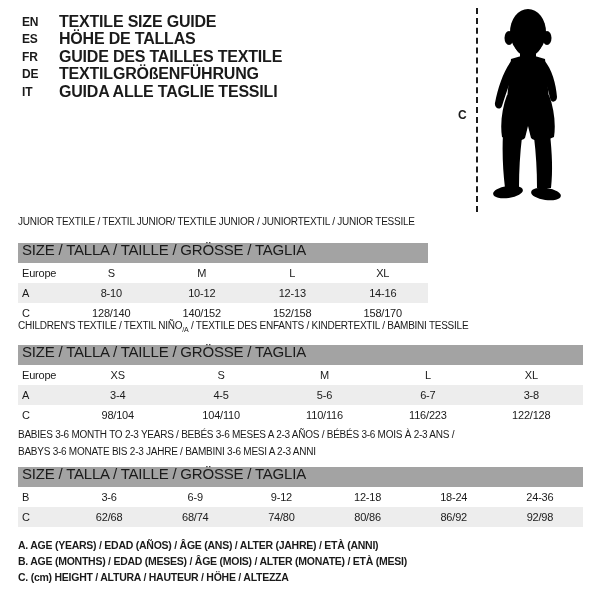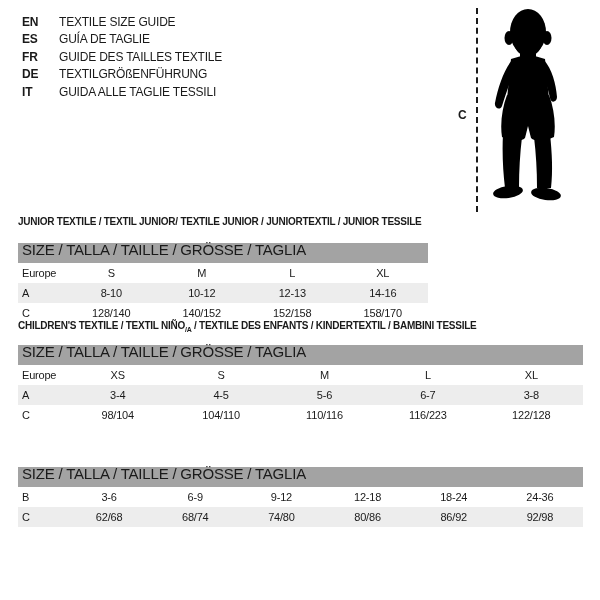--- a/index.html
+++ b/index.html
@@ -10,38 +10,38 @@
     color: #1a1a1a;
     position: relative;
     overflow: hidden;
   }
   .page { position: absolute; inset: 0; }
 
   
   .languages { position: absolute; left: 22px; top: 13px; }
   .lang-row { display: flex; height: 17.5px; align-items: center; }
   .lang-code { width: 37px; font-weight: bold; font-size: 12px; letter-spacing: -0.2px; }
-  .lang-label { font-weight: normal; font-size: 12px; letter-spacing: -0.2px; white-space: nowrap; }
+  .lang-label { font-weight: bold; font-size: 16px; letter-spacing: -0.2px; white-space: nowrap; }
 
   
   .figure-area { position: absolute; left: 450px; top: 0; width: 150px; height: 220px; }
   .measure-line {
     position: absolute; left: 26px; top: 8px; height: 204px; width: 0;
     border-left: 2px dashed #1a1a1a;
   }
   .measure-label {
     position: absolute; left: 8px; top: 108px;
     font-weight: bold; font-size: 12px;
   }
   .silhouette { position: absolute; left: 33px; top: 7px; }
 
   
   .tbl-title {
     position: absolute; left: 18px;
-    font-weight: bold; font-size: 10px; letter-spacing: -0.25px;
+    font-weight: normal; font-size: 10px; letter-spacing: -0.25px;
     white-space: nowrap; line-height: 12px;
   }
   .tbl-title .subscript { font-size: 7px; vertical-align: sub; }
   #title1 { top: 216px; }
   #title2 { top: 320px; }
   #title3 { top: 426px; white-space: normal; width: 480px; line-height: 17px; }
 
   
   .size-block { position: absolute; left: 18px; }
   #block1 { top: 243px; width: 410px; }
@@ -72,21 +72,21 @@
 
 <div class="page">
 
   <div class="languages">
     <div class="lang-row">
       <span class="lang-code">EN</span>
       <span class="lang-label">TEXTILE SIZE GUIDE</span>
     </div>
     <div class="lang-row">
       <span class="lang-code">ES</span>
-      <span class="lang-label">GUÍA DE TAGLIE</span>
+      <span class="lang-label">HÖHE DE TALLAS</span>
     </div>
     <div class="lang-row">
       <span class="lang-code">FR</span>
       <span class="lang-label">GUIDE DES TAILLES TEXTILE</span>
     </div>
     <div class="lang-row">
       <span class="lang-code">DE</span>
       <span class="lang-label">TEXTILGRÖßENFÜHRUNG</span>
     </div>
     <div class="lang-row">
@@ -192,20 +192,24 @@
         <td>98/104</td>
         <td>104/110</td>
         <td>110/116</td>
         <td>116/223</td>
         <td>122/128</td>
       </tr>
     </tbody>
       </table>
   </div>
 
+  <div class="tbl-title" id="title3">
+    <div>BABIES 3-6 MONTH TO 2-3 YEARS / BEBÉS 3-6 MESES A 2-3 AÑOS / BÉBÉS 3-6 MOIS À 2-3 ANS /</div>
+    <div>BABYS 3-6 MONATE BIS 2-3 JAHRE / BAMBINI 3-6 MESI A 2-3 ANNI</div>
+  </div>
   <div class="size-block" id="block3">
     <div class="size-bar">SIZE / TALLA / TAILLE / GRÖSSE / TAGLIA</div>
     <table class="size-table">
       <colgroup>
           <col style="width:48px">
           <col>
           <col>
           <col>
           <col>
           <col>
@@ -227,14 +231,19 @@
         <td>68/74</td>
         <td>74/80</td>
         <td>80/86</td>
         <td>86/92</td>
         <td>92/98</td>
       </tr>
     </tbody>
       </table>
   </div>
 
+  <div class="legend">
+    <div class="legend-line">A. AGE (YEARS) / EDAD (AÑOS) / ÂGE (ANS) / ALTER (JAHRE) / ETÀ (ANNI)</div>
+    <div class="legend-line">B. AGE (MONTHS) / EDAD (MESES) / ÂGE (MOIS) / ALTER (MONATE) / ETÀ (MESI)</div>
+    <div class="legend-line">C. (cm) HEIGHT / ALTURA / HAUTEUR / HÖHE / ALTEZZA</div>
+  </div>
 
 </div>
 
 </body></html>

